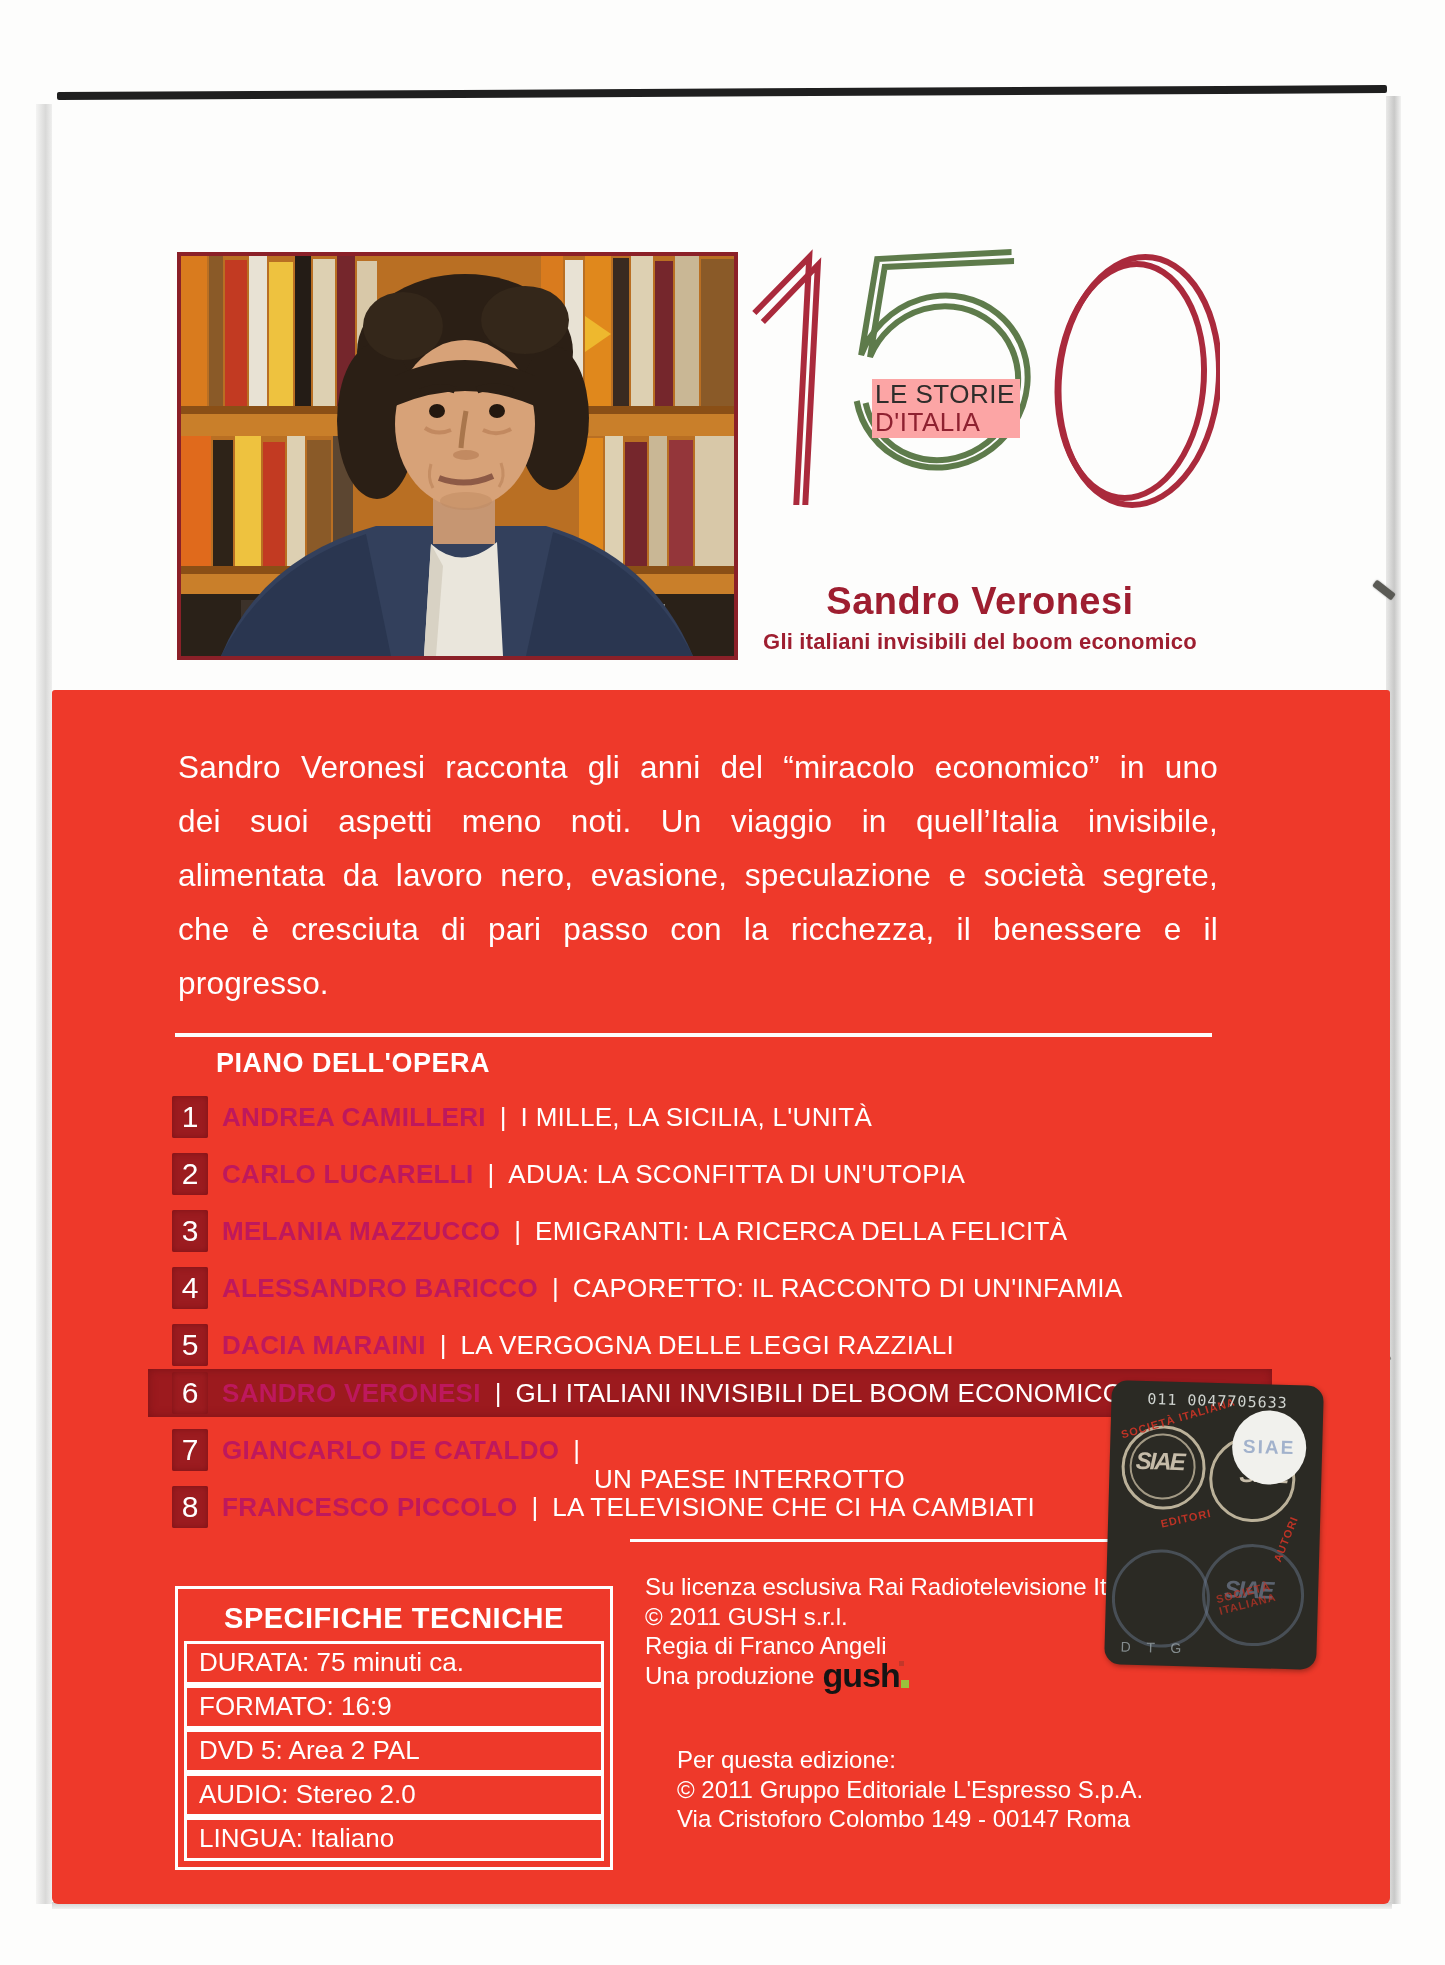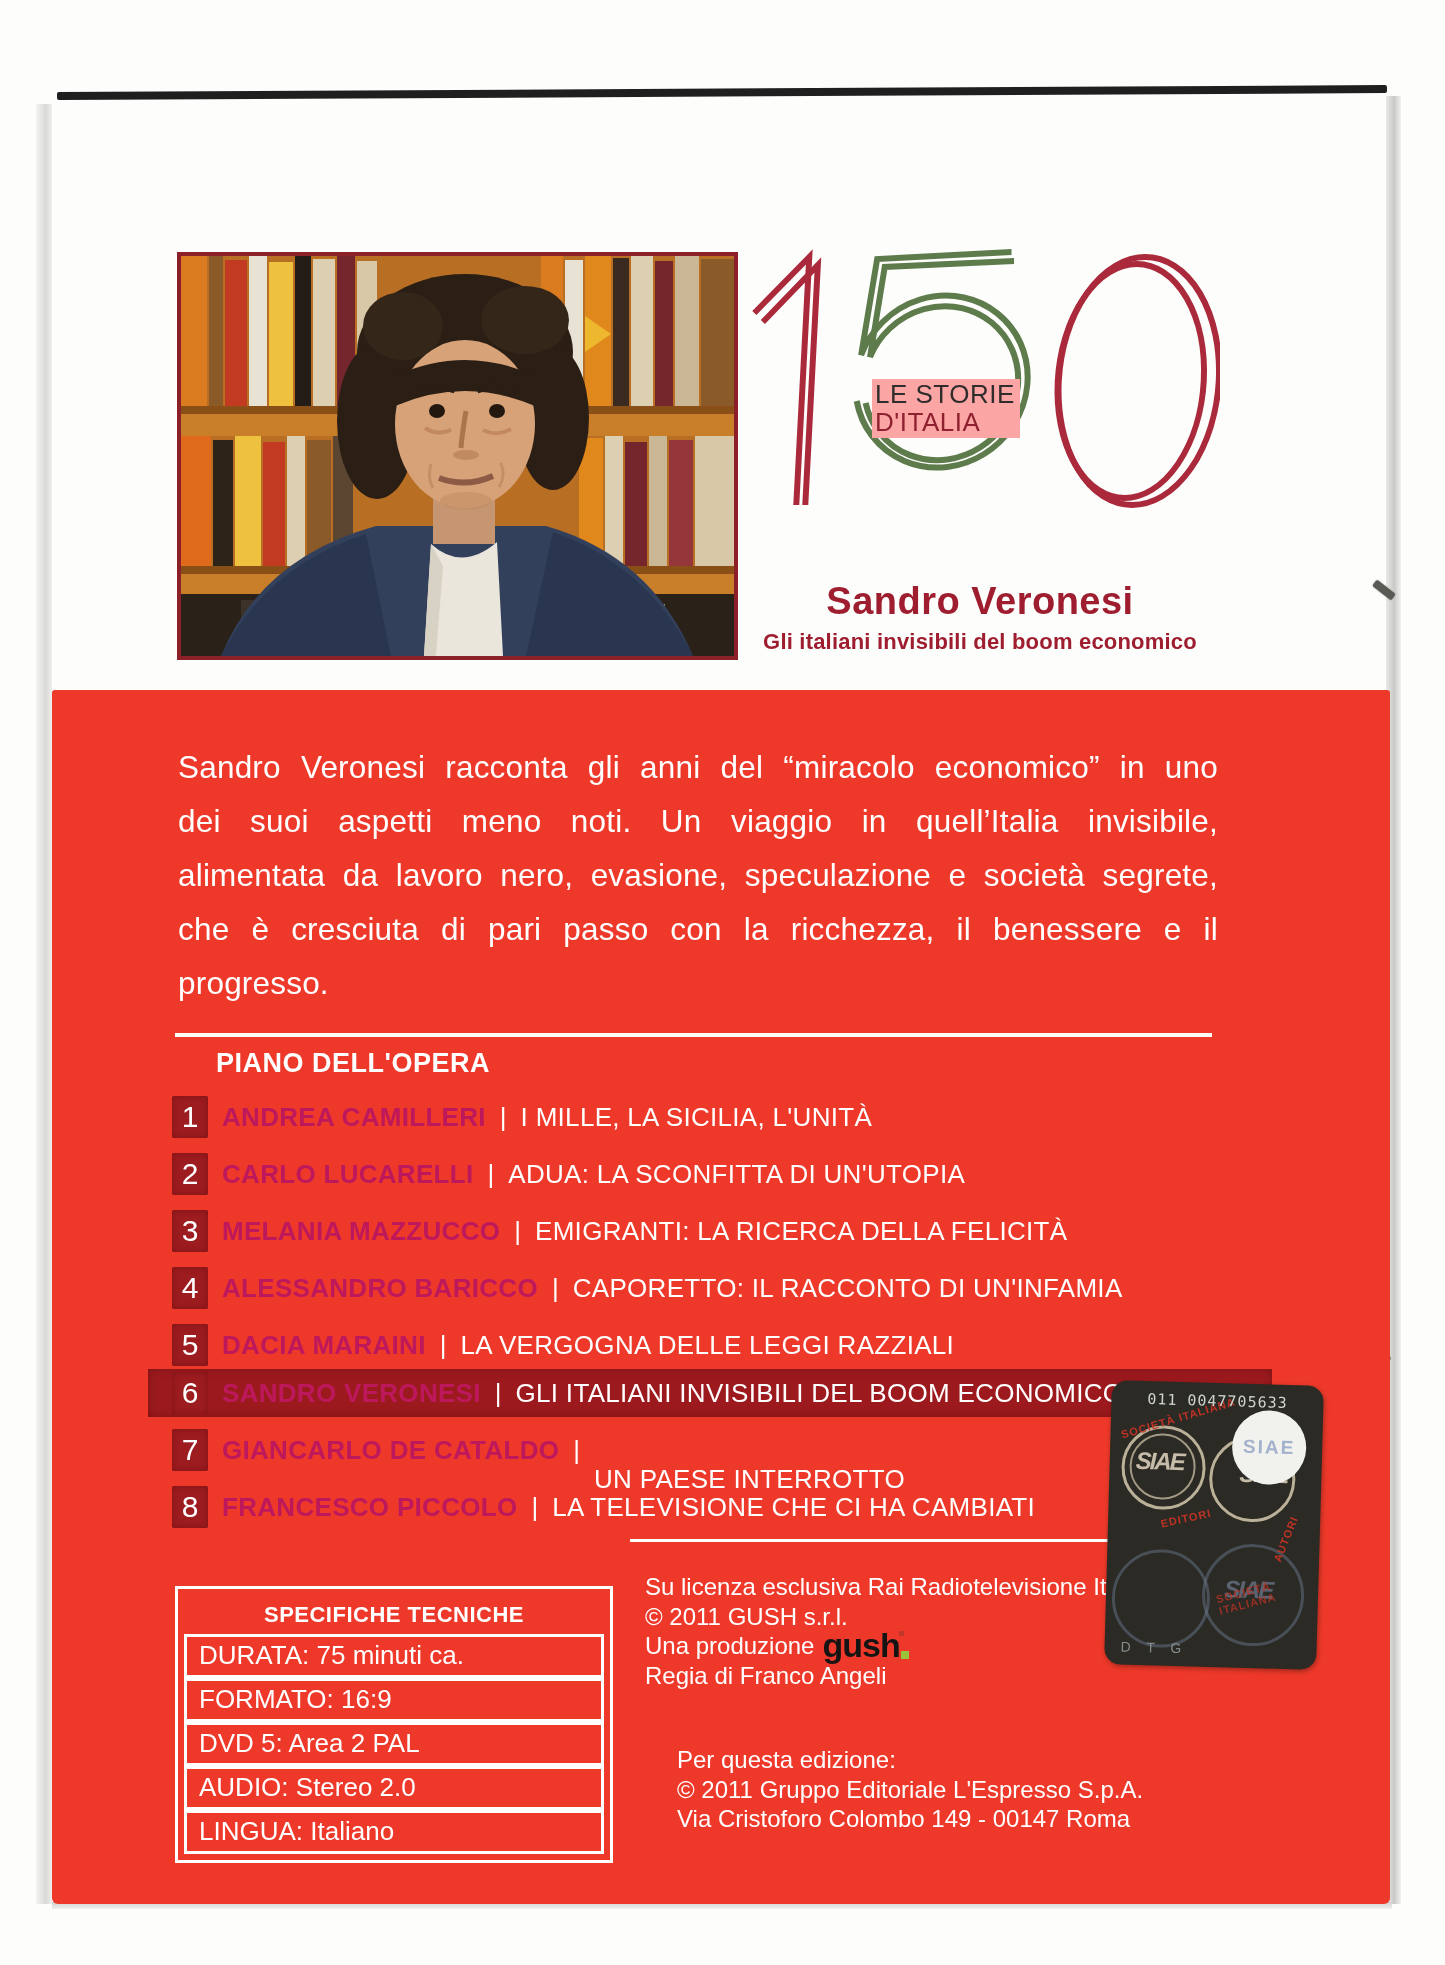--- a/index.html
+++ b/index.html
@@ -63,21 +63,21 @@
 
   .license{position:absolute;left:645px;top:1572px;color:#fff;font-size:24px;line-height:29.5px;}
   .gush-logo{display:inline-block;color:#141414;font-size:34px;font-weight:bold;
     letter-spacing:-1px;line-height:29.5px;vertical-align:-3px;position:relative;margin-left:8px;}
   .gush-logo::after{content:"";position:absolute;right:-9px;bottom:2px;width:8px;height:8px;background:#9ac23c;}
   .gush-logo::before{content:"";position:absolute;right:-4px;top:0px;width:5px;height:5px;background:#c2372a;}
 
   .edition{position:absolute;left:645px;top:1745px;color:#fff;font-size:24px;line-height:29.5px;margin-left:32px;}
 
   .specs{position:absolute;left:175px;top:1586px;width:420px;border:3px solid #fff;padding:6px;}
-  .specs .sp-head{color:#fff;font-size:22px;font-weight:bold;text-align:center;
+  .specs .sp-head{color:#fff;font-size:29px;font-weight:bold;text-align:center;
     letter-spacing:0.5px;padding:7px 0 6px 0;}
   .specs .sp-row{border:3px solid #fff;color:#fff;font-size:26px;
     padding:3px 12px 4px 12px;white-space:nowrap;}
 
   
   .sticker{position:absolute;left:1108px;top:1383px;width:212px;height:284px;z-index:30;
     border-radius:16px;transform:rotate(1.6deg);overflow:hidden;
     background:linear-gradient(155deg,#3a3730 0%,#26251f 35%,#44413４ 55%,#23221d 75%,#35332b 100%);
     background-color:#2b2a24;box-shadow:1px 2px 5px rgba(60,20,10,.45);}
   .sticker .serial{position:absolute;left:0;top:9px;width:100%;text-align:center;
@@ -273,24 +273,24 @@
     <span class="author">FRANCESCO PICCOLO</span>
     <span class="sep">|</span>
     <span class="rtitle">LA TELEVISIONE CHE CI HA CAMBIATI</span>
   </div>
 
   <div class="rule2"></div>
 
   <div class="license">
     <div>Su licenza esclusiva Rai Radiotelevisione Italiana S.</div>
     <div>© 2011 GUSH s.r.l.</div>
+    <div>Regia di Franco Angeli</div>
     <div>
       <span>Una produzione</span><span class="gush-logo">gush</span>
     </div>
-    <div>Regia di Franco Angeli</div>
   </div>
 
   <div class="edition">
     <div>Per questa edizione:</div>
     <div>© 2011 Gruppo Editoriale L'Espresso S.p.A.</div>
     <div>Via Cristoforo Colombo 149 - 00147 Roma</div>
   </div>
 
   <div class="specs">
     <div class="sp-head">SPECIFICHE TECNICHE</div>

